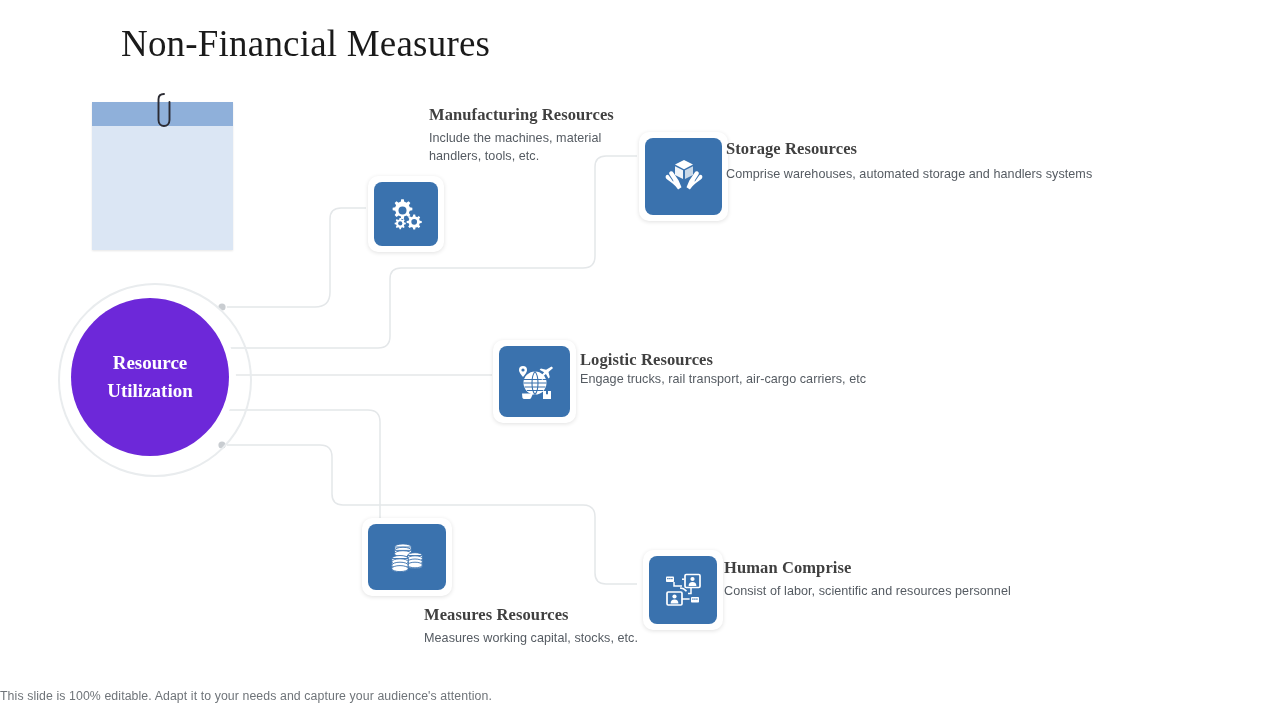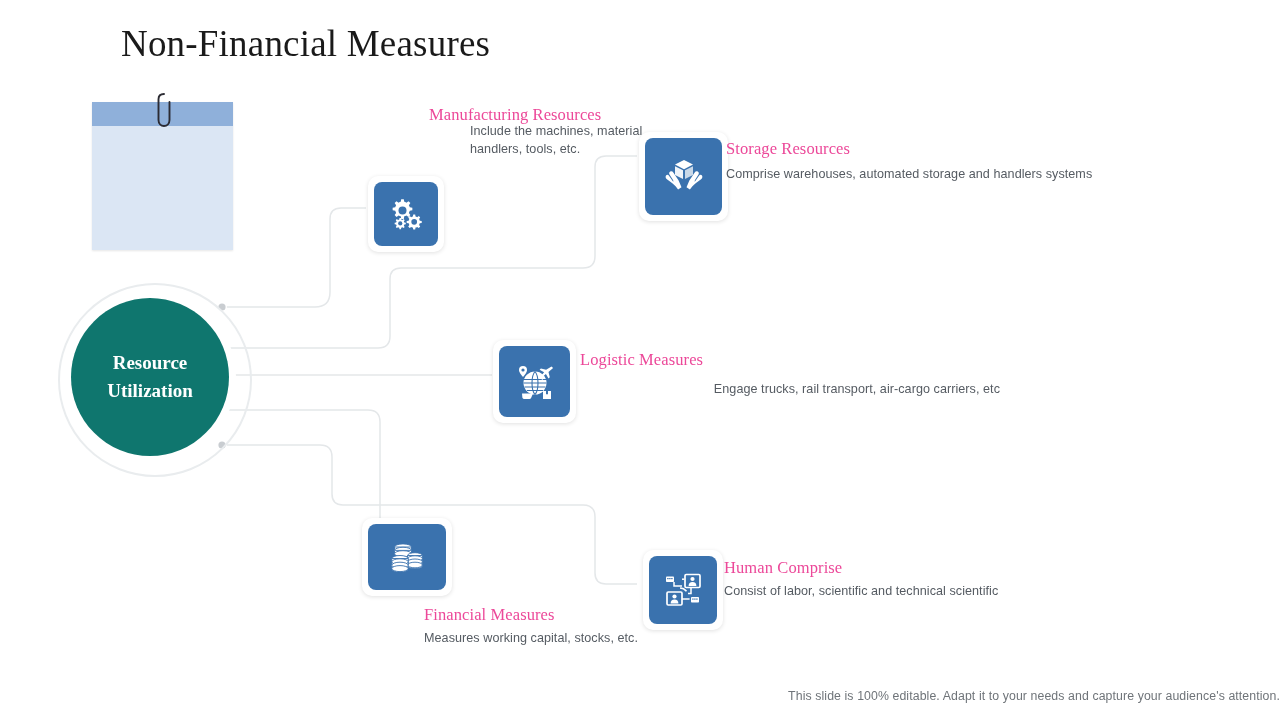--- a/index.html
+++ b/index.html
@@ -79,21 +79,21 @@
     border: 2px solid #e9ecee;
     background: transparent;
   }
   .hub {
     position: absolute;
     left: 71px;
     top: 298px;
     width: 158px;
     height: 158px;
     border-radius: 50%;
-    background: #0f766e;
+    background: #6d28d9;
     display: flex;
     align-items: center;
     justify-content: center;
     box-shadow: 0 0 0 7px #ffffff;
   }
   .hub-label {
     font-family: "Liberation Serif", serif;
     font-weight: 700;
     font-size: 19px;
     line-height: 28px;
@@ -127,41 +127,41 @@
     display: flex;
     align-items: center;
     justify-content: center;
   }
   .tile svg { display: block; }
 
   
   .item-head {
     position: absolute;
     font-family: "Liberation Serif", serif;
-    font-weight: 400;
+    font-weight: 700;
     font-size: 16.5px;
-    color: #ec4899;
+    color: #404040;
     white-space: nowrap;
     letter-spacing: 0.1px;
   }
   .item-desc {
     position: absolute;
     font-size: 12.6px;
     line-height: 18px;
     color: #555b62;
     letter-spacing: 0.05px;
   }
 
   
   .footer {
     position: absolute;
     left: 0;
     top: 689px;
     width: 1280px;
-    text-align: right;
+    text-align: left;
     font-size: 12.3px;
     color: #6f7479;
     letter-spacing: 0.1px;
   }
 </style>
 </head>
 <body>
 
 <div class="slide-title">Non-Financial Measures</div>
 
@@ -214,21 +214,21 @@
         <circle cx="9.2" cy="11.8" r="4.6" fill="#3a72ae"></circle>
       </g>
       <g transform="translate(10,24) scale(0.46)">
         <path d="M7.6 0 l3.2 0 0.55 3.2 a9 9 0 0 1 2.6 1.08 l2.68-1.85 2.26 2.26 -1.85 2.68 a9 9 0 0 1 1.08 2.6 l3.2 0.55 0 3.2 -3.2 0.55 a9 9 0 0 1-1.08 2.6 l1.85 2.68 -2.26 2.26 -2.68-1.85 a9 9 0 0 1-2.6 1.08 l-0.55 3.2 -3.2 0 -0.55-3.2 a9 9 0 0 1-2.6-1.08 l-2.68 1.85 -2.26-2.26 1.85-2.68 a9 9 0 0 1-1.08-2.6 l-3.2-0.55 0-3.2 3.2-0.55 a9 9 0 0 1 1.08-2.6 l-1.85-2.68 2.26-2.26 2.68 1.85 a9 9 0 0 1 2.6-1.08 z"></path>
         <circle cx="9.2" cy="11.8" r="4.6" fill="#3a72ae"></circle>
       </g>
     </svg>
   </div>
 </div>
 <div class="item-head" style="left:429px; top:105px;">Manufacturing Resources</div>
-<div class="item-desc" style="left:429px; top:122px; width:205px;margin-left:41px;">Include the machines, material handlers, tools, etc.</div>
+<div class="item-desc" style="left:429px; top:129px; width:205px;">Include the machines, material handlers, tools, etc.</div>
 
 <div class="tile" style="left:639px; top:132px; width:77px; height:77px;">
   <div class="tile-inner">
     <svg width="48" height="48" viewBox="0 0 48 48" fill="#ffffff">
 
       <g>
         <path d="M24 7 L33 11.6 L24 16.2 L15 11.6 Z"></path>
         <path d="M15 13.2 L23 17.3 L23 26 L15 21.9 Z" opacity="0.92"></path>
         <path d="M33 13.2 L25 17.3 L25 26 L33 21.9 Z" opacity="0.72"></path>
       </g>
@@ -257,22 +257,22 @@
 
       <path d="M38.5 6.5 l1.6 1.6 -4.6 4 1.3 5.2 -1.3 1.3 -2.6-4.5 -2.9 2.5 0.2 2.3 -1.1 1.1 -1.4-2.5 -2.5-1.4 1.1-1.1 2.3 0.2 2.5-2.9 -4.5-2.6 1.3-1.3 5.2 1.3 z"></path>
 
       <path d="M9 33.5 h11 l-1.8 4.3 a2 2 0 0 1-1.9 1.2 h-5.1 a2 2 0 0 1-1.8-1.2 z"></path>
 
       <path d="M30 31 h8 v8 h-8 z"></path>
       <path d="M33 31 h2 v3.2 h-2 z" fill="#3a72ae"></path>
     </svg>
   </div>
 </div>
-<div class="item-head" style="left:580px; top:350px;">Logistic Measures</div>
-<div class="item-desc" style="left:580px; top:380px; width:420px;text-align:right;">Engage trucks, rail transport, air-cargo carriers, etc</div>
+<div class="item-head" style="left:580px; top:350px;">Logistic Resources</div>
+<div class="item-desc" style="left:580px; top:370px; width:420px;">Engage trucks, rail transport, air-cargo carriers, etc</div>
 
 <div class="tile" style="left:362px; top:518px; width:78px; height:66px;">
   <div class="tile-inner">
     <svg width="42" height="42" viewBox="0 0 42 42" fill="#ffffff">
       <g stroke="#3a72ae" stroke-width="0.9">
 
         <ellipse cx="17" cy="11" rx="8.5" ry="3.1"></ellipse>
         <path d="M8.5 11 v3.4 a8.5 3.1 0 0 0 17 0 V11 z"></path>
         <ellipse cx="17" cy="14.4" rx="8.5" ry="3.1"></ellipse>
         <path d="M8.5 14.4 v3.4 a8.5 3.1 0 0 0 17 0 v-3.4 z"></path>
@@ -286,21 +286,21 @@
 
         <ellipse cx="14" cy="22.5" rx="8.2" ry="3.0"></ellipse>
         <path d="M5.8 22.5 v10.6 a8.2 3.0 0 0 0 16.4 0 V22.5 z"></path>
         <ellipse cx="14" cy="25.8" rx="8.2" ry="3.0"></ellipse>
         <ellipse cx="14" cy="29.2" rx="8.2" ry="3.0"></ellipse>
         <ellipse cx="14" cy="32.6" rx="8.2" ry="3.0"></ellipse>
       </g>
     </svg>
   </div>
 </div>
-<div class="item-head" style="left:424px; top:605px;">Financial Measures</div>
+<div class="item-head" style="left:424px; top:605px;">Measures Resources</div>
 <div class="item-desc" style="left:424px; top:629px; width:300px;">Measures working capital, stocks, etc.</div>
 
 <div class="tile" style="left:643px; top:550px; width:68px; height:68px;">
   <div class="tile-inner">
     <svg width="42" height="42" viewBox="0 0 42 42" fill="#ffffff">
 
       <g>
         <rect x="23" y="5.5" width="15" height="13" rx="1.2" fill="none" stroke="#ffffff" stroke-width="1.7"></rect>
         <circle cx="30.5" cy="10" r="2.1"></circle>
         <path d="M26.6 17 a3.9 3.9 0 0 1 7.8 0 z"></path>
@@ -327,15 +327,15 @@
         <path d="M20 10.2 h2.4"></path>
         <path d="M20 30 h7.6"></path>
         <path d="M29 18.5 v6 h-3"></path>
       </g>
 
       <path d="M18 19 c3 0 5 1.5 6.5 3.2" stroke="#ffffff" stroke-width="1.6" fill="none"></path>
     </svg>
   </div>
 </div>
 <div class="item-head" style="left:724px; top:558px;">Human Comprise</div>
-<div class="item-desc" style="left:724px; top:582px; width:400px;">Consist of labor, scientific and technical scientific</div>
+<div class="item-desc" style="left:724px; top:582px; width:400px;">Consist of labor, scientific and resources personnel</div>
 
 <div class="footer">This slide is 100% editable. Adapt it to your needs and capture your audience's attention.</div>
 
 </body></html>

